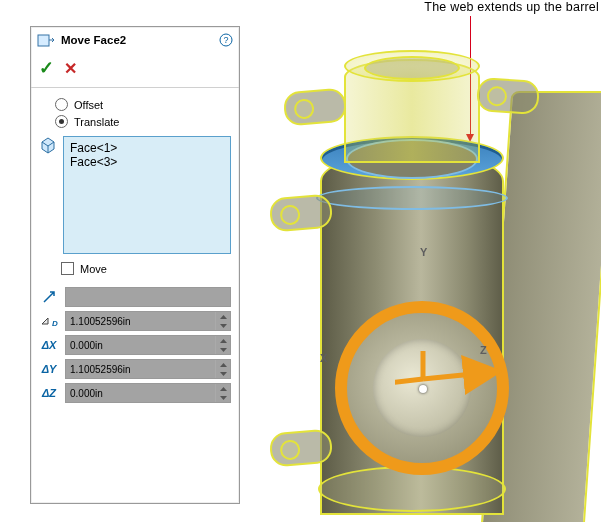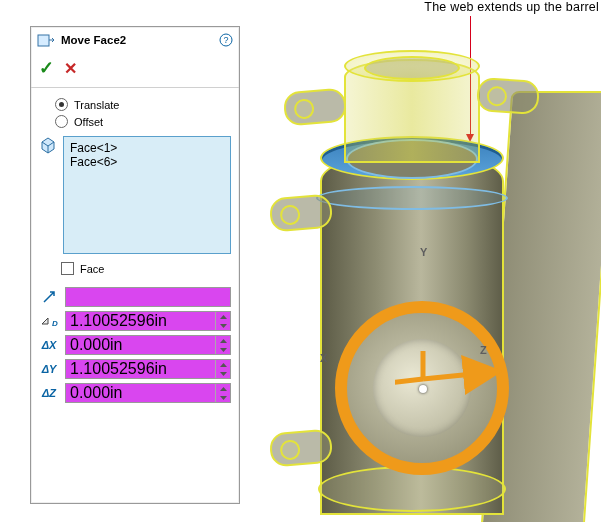--- a/index.html
+++ b/index.html
@@ -24,21 +24,21 @@
   .radio { width:11px; height:11px; border:1px solid #666; border-radius:50%; display:inline-flex; justify-content:center; align-items:center; }
   .radio.selected::after { content:""; width:5px; height:5px; background:#333; border-radius:50%; }
   .facebox-row { display:flex; align-items:flex-start; gap:6px; padding:0 8px; }
   .facebox { flex:1; border:1px solid #5aa0cc; background:#d8edf7; min-height:108px; padding:4px 6px; }
   .facebox div { line-height:14px; font-size:12px; }
   .copyrow { display:flex; align-items:center; gap:6px; padding:8px 8px 6px 30px; }
   .cb { width:11px; height:11px; border:1px solid #666; display:inline-block; }
   .params { padding:6px 8px; }
   .param-row { display:flex; align-items:center; gap:6px; margin-bottom:4px; }
   .param-ico { width:20px; height:18px; display:flex; align-items:center; justify-content:center; color:#0a64a4; font-size:11px; font-weight:bold; font-style:italic; }
-  .param-field { flex:1; height:18px; border:1px solid #999; position:relative; display:flex; align-items:center; padding:0 18px 0 4px; font-size:16px; background:#d946ef; }
+  .param-field { flex:1; height:18px; border:1px solid #999; position:relative; display:flex; align-items:center; padding:0 18px 0 4px; font-size:10px; background:#a3a3a3; }
   .spin { position:absolute; right:0; top:0; width:15px; height:18px; display:flex; flex-direction:column; }
   .spin-btn { flex:1; border-left:1px solid #aaa; display:flex; align-items:center; justify-content:center; }
   .spin-btn svg { width:7px; height:4px; }
   .delta { font-family:"Arial", sans-serif; font-weight:bold; font-size:11px; }
   
   .view3d { position:absolute; top:26px; left:240px; width:360px; height:496px; }
   .barrel-outer { position:absolute; top:125px; left:80px; width:180px; height:360px; border-radius:90px 90px 0 0 / 30px 30px 0 0; background:linear-gradient(90deg,#5d5c47,#8d8c72 30%,#b9b79d 55%,#8b8a70 80%,#5f5e49); border:2px solid #e3e33a; }
   .barrel-top-ellipse { position:absolute; top:110px; left:80px; width:180px; height:40px; border-radius:50%; background:linear-gradient(#3a7fbb,#5aa3db); border:2px solid #e3e33a; box-shadow:0 3px 0 #1f5d8f inset; }
   .barrel-inner-top { position:absolute; top:113px; left:106px; width:128px; height:36px; border-radius:50%; background:#808069; border:2px solid #7fbce4; }
   .upper-sleeve { position:absolute; top:33px; left:104px; width:132px; height:100px; background:linear-gradient(90deg,rgba(215,215,80,0.25),rgba(215,215,80,0.55),rgba(215,215,80,0.25)); border:2px solid #e3e33a; border-radius:66px 66px 0 0 / 18px 18px 0 0; }
@@ -83,41 +83,41 @@
         <text x="7" y="10" text-anchor="middle" font-size="9" fill="#0a64a4">?</text>
       </svg>
     </div>
     <div class="actions">
       <span class="check">✓</span>
       <span class="xmark">✕</span>
     </div>
     <div class="divider"></div>
     <div class="opts">
       <div class="radio-row">
+        <span class="radio"></span>
+        <span>Offset</span>
+      </div>
+      <div class="radio-row">
         <span class="radio selected"></span>
         <span>Translate</span>
-      </div>
-      <div class="radio-row">
-        <span class="radio"></span>
-        <span>Offset</span>
       </div>
     </div>
     <div class="facebox-row">
       <svg width="18" height="18" viewBox="0 0 18 18">
         <path d="M3 6 L9 2 L15 6 L15 13 L9 17 L3 13 Z" fill="#cfe8fb" stroke="#2b6ea2"></path>
         <path d="M3 6 L9 10 L15 6 M9 10 L9 17" stroke="#2b6ea2" fill="none"></path>
       </svg>
       <div class="facebox">
         <div>Face&lt;1&gt;</div>
-        <div>Face&lt;6&gt;</div>
+        <div>Face&lt;3&gt;</div>
       </div>
     </div>
     <div class="copyrow">
       <span class="cb"></span>
-      <span>Face</span>
+      <span>Move</span>
     </div>
     <div class="params">
       <div class="param-row">
         <div class="param-ico">
           <svg width="14" height="14" viewBox="0 0 14 14">
               <path d="M2 12 L12 2 M8 2 L12 2 L12 6" stroke="#0a64a4" stroke-width="1.5" fill="none"></path>
             </svg>
         </div>
         <div class="param-field">
           <span></span>

